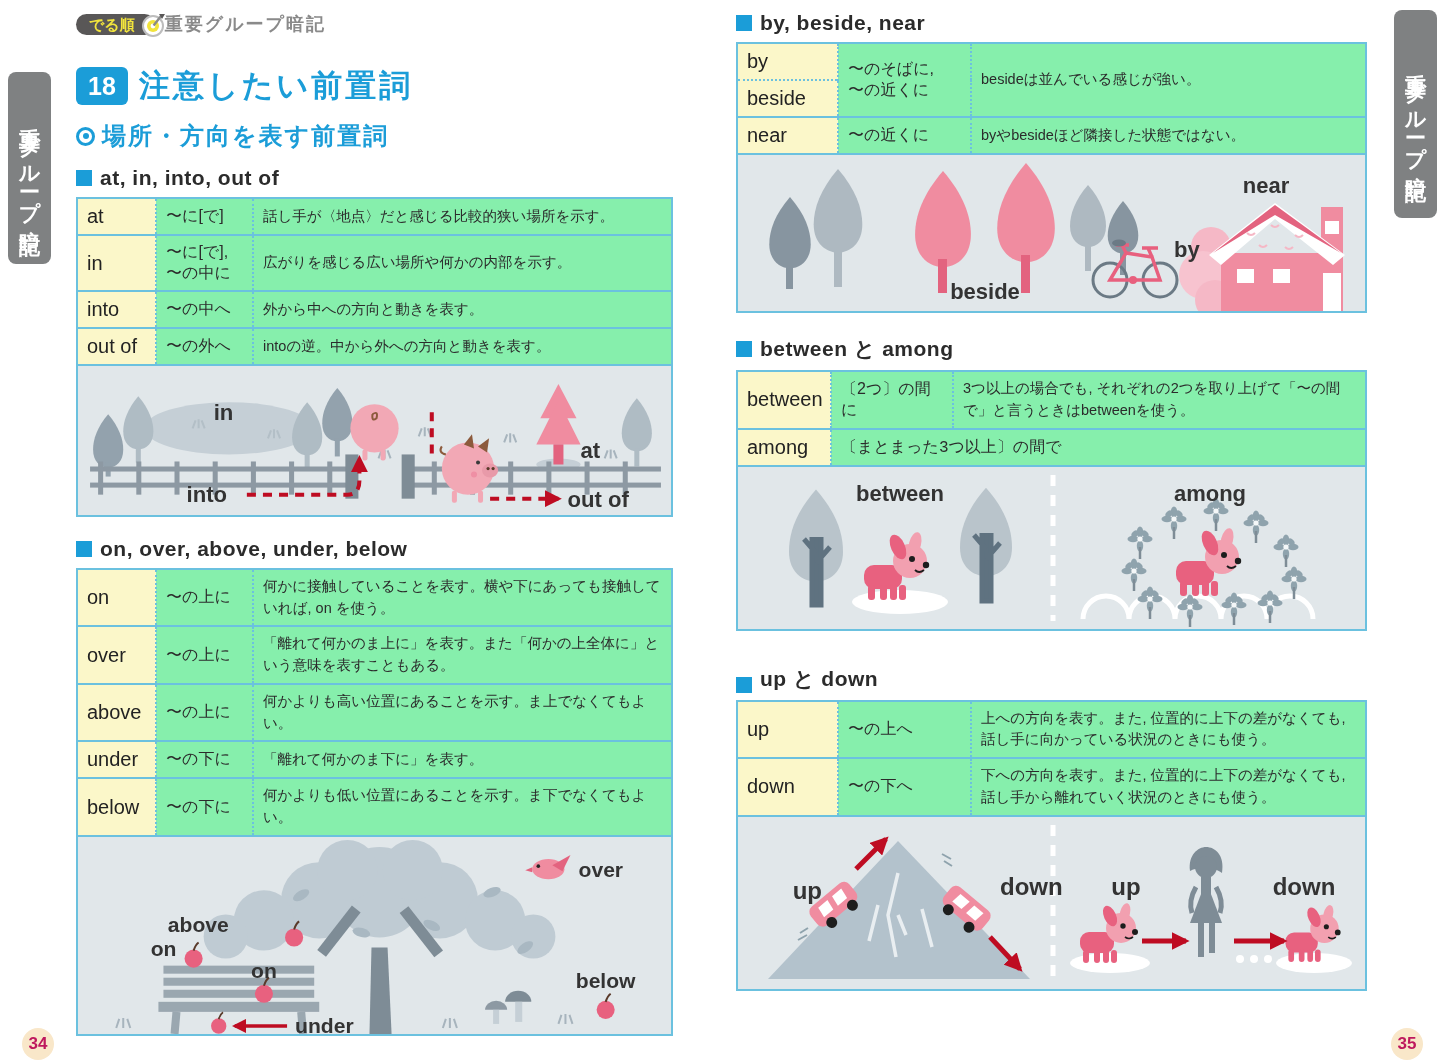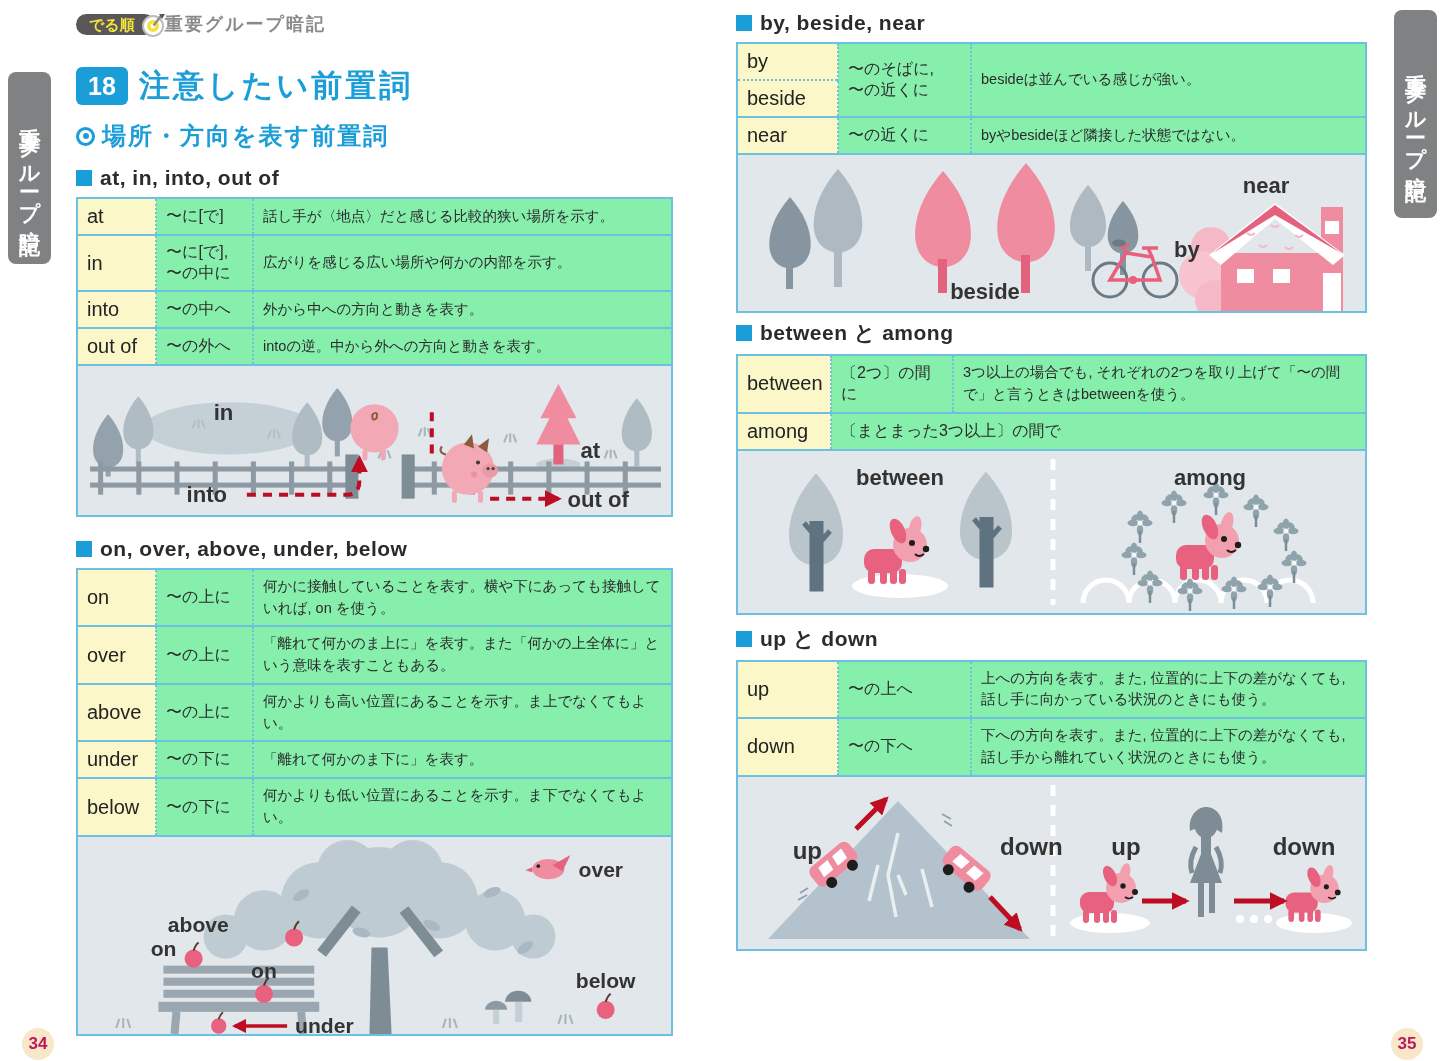--- a/index.html
+++ b/index.html
@@ -55,21 +55,21 @@
   td.term { background:#fbf7c9; font-size:20px; color:#222; }
   td.meaning { font-size:16px; white-space:pre-line; }
   td.desc { font-size:14.5px; line-height:1.5; }
   td.term, td.meaning { border-right:2px dotted #6bc1df; }
   tr.sep td { border-top:2px solid #6bc1df; }
   tr.dotsep td { border-top:2px dotted #6bc1df; }
   .t-left td.term { width:78px; }   .t-left td.meaning { width:97px; }
   .t-by td.term { width:100px; }    .t-by td.meaning { width:133px; }
   .t-bw td.term { width:93px; }     .t-bw td.meaning { width:122px; }
   .t-ud td.term { width:100px; }    .t-ud td.meaning { width:133px; }
-  td.among-span { font-size:16px; }
+  td.among-span { font-size:16px;font-family:Liberation Mono, monospace; }
 
   .illus { border-top:2px solid #6bc1df; background:#e1e7ea; line-height:0; }
   .illus svg { display:block; width:100%; }
 </style>
 </head>
 <body>
 
 <div class="stage">
 
   <div class="side-tab left">重要グループ暗記</div>
@@ -434,21 +434,21 @@
             <rect x="130" y="118" width="18" height="38" fill="#ffffff"></rect>
           </g>
 
           <text x="247" y="144" font-size="22" font-weight="bold" fill="#333" text-anchor="middle">beside</text>
           <text x="436" y="102" font-size="22" font-weight="bold" fill="#333">by</text>
           <text x="528" y="38" font-size="22" font-weight="bold" fill="#333" text-anchor="middle">near</text>
         </svg>
       </div>
     </div>
 
-    <div class="section-heading" style="margin-top:6px;">
+    <div class="section-heading" style="margin-top:22px;">
       <span class="heading-square"></span>
       <span>between と among</span>
     </div>
 
     <div class="group-box">
       <table class="prep t-bw">
         <tbody>
             <tr>
           <td class="term">between</td>
           <td class="meaning">〔2つ〕の間に</td>
@@ -517,21 +517,21 @@
             <use href="#flw4" transform="translate(496,138)"></use>
           </g>
           <use href="#dog4" transform="translate(472,104)"></use>
 
           <text x="162" y="34" font-size="22" font-weight="bold" fill="#333" text-anchor="middle">between</text>
           <text x="472" y="34" font-size="22" font-weight="bold" fill="#333" text-anchor="middle">among</text>
         </svg>
       </div>
     </div>
 
-    <div class="section-heading" style="margin-top:10px;">
+    <div class="section-heading" style="margin-top:34px;align-items:flex-end;">
       <span class="heading-square"></span>
       <span>up と down</span>
     </div>
 
     <div class="group-box">
       <table class="prep t-ud">
         <tbody>
             <tr>
           <td class="term">up</td>
           <td class="meaning">〜の上へ</td>

